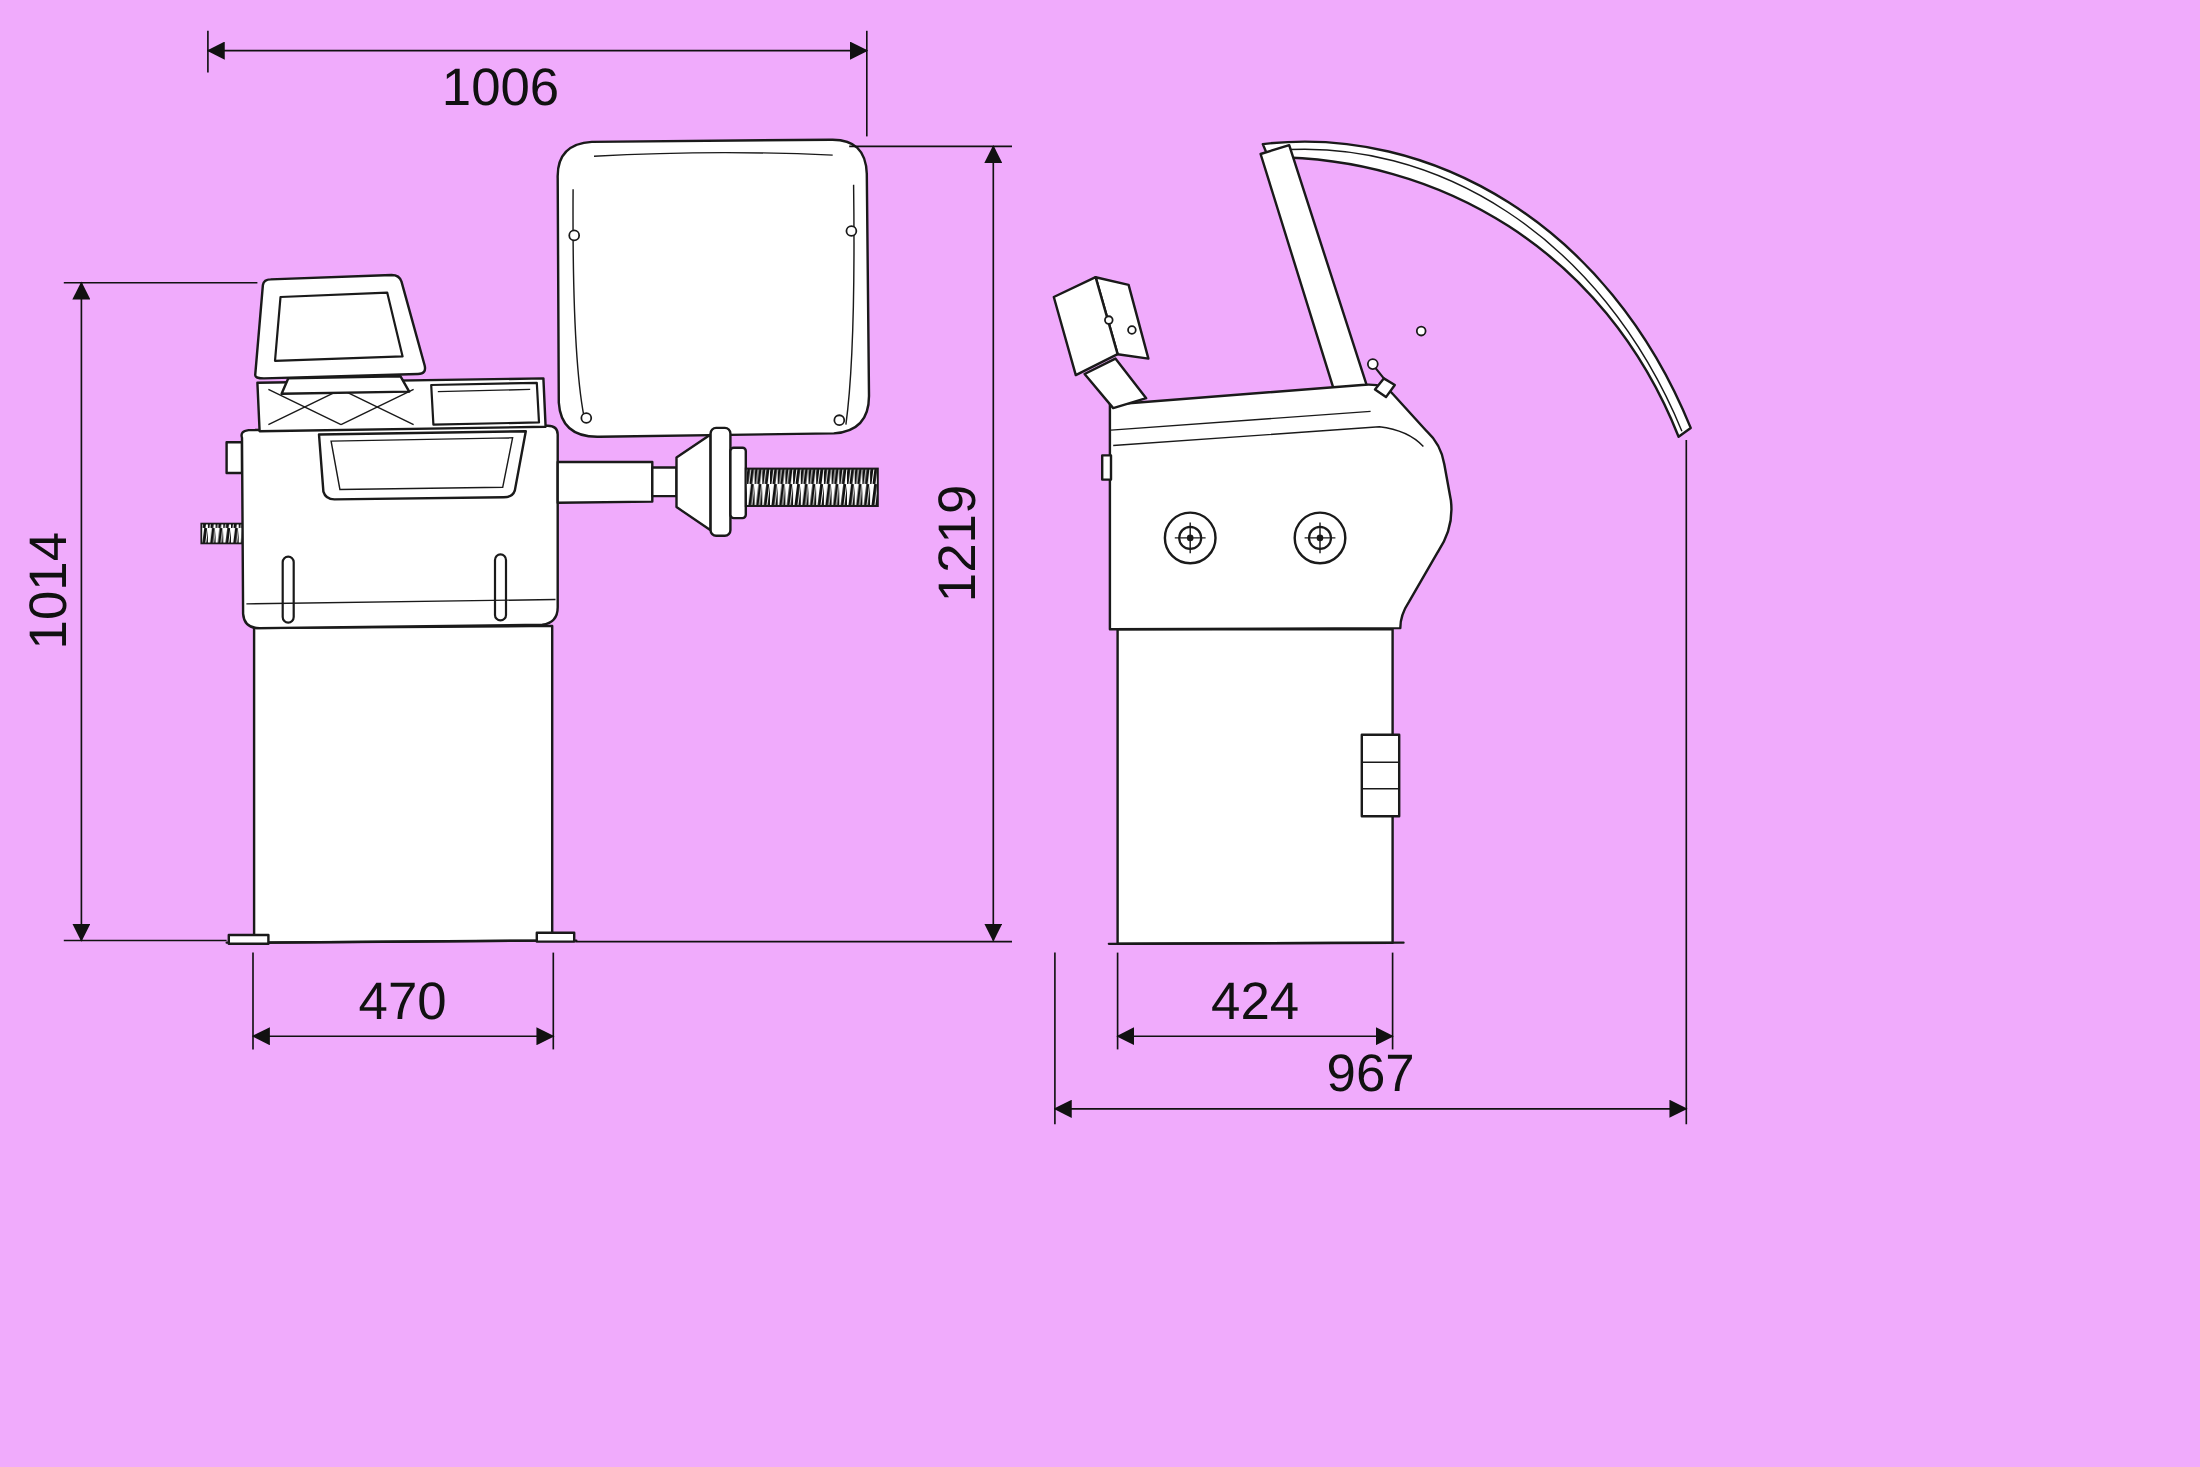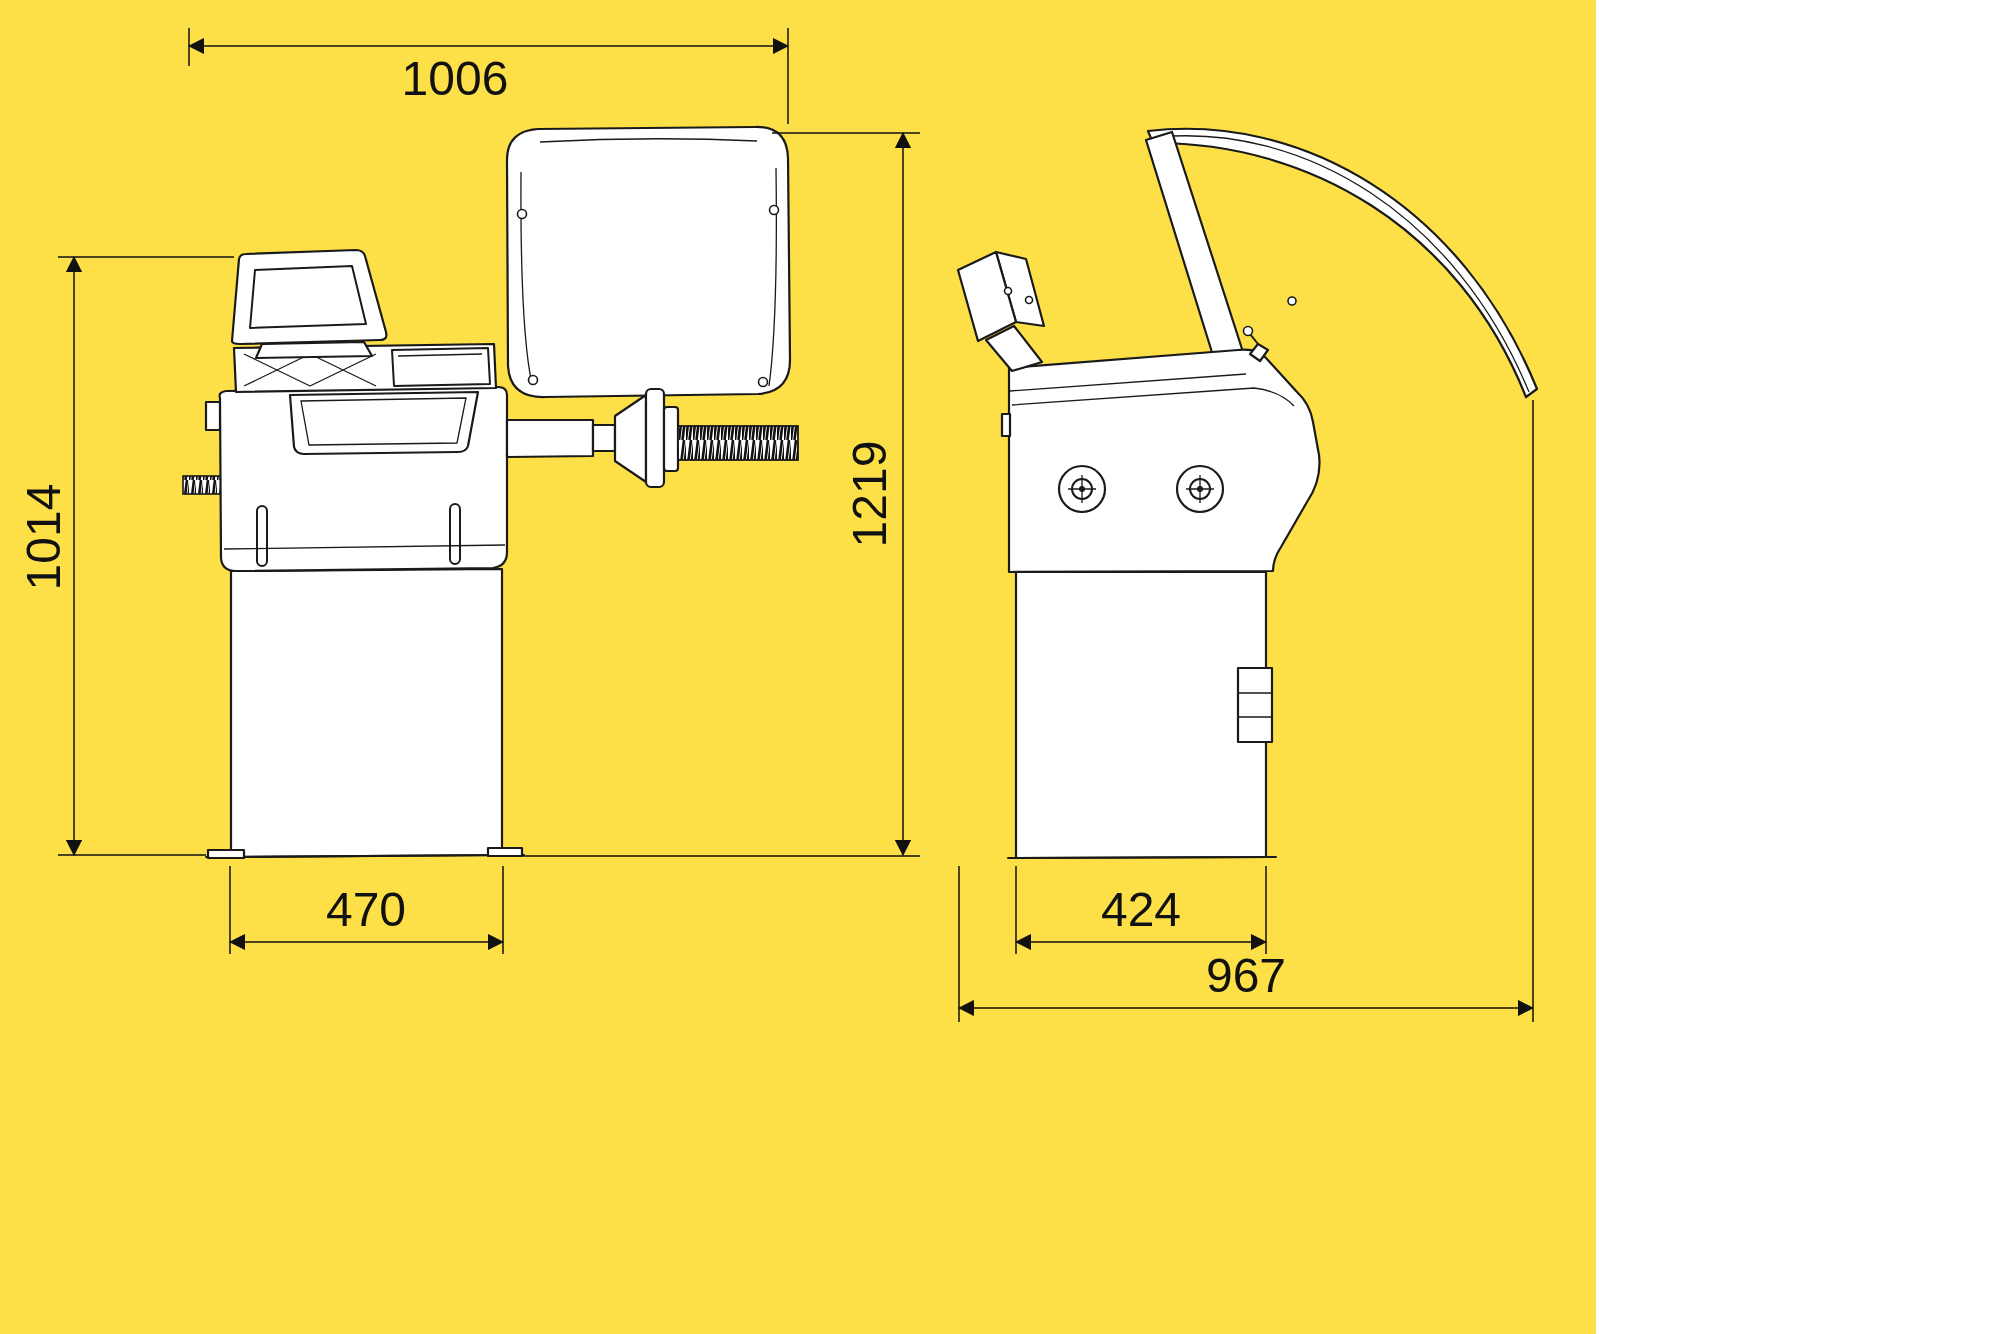--- a/index.html
+++ b/index.html
@@ -1,16 +1,16 @@
 <!DOCTYPE html>
 <html><head>
 <meta charset="utf-8">
 <style>
   html,body{margin:0;padding:0;background:#ffffff;}
-  .canvas{width:1596px;height:1334px;position:relative;background:#fde047;overflow:hidden;}
+  .canvas{width:2000px;height:1334px;position:relative;background:#f0abfc;overflow:hidden;}
   svg{display:block;}
   .obj{fill:#ffffff;stroke:#1a1a1a;stroke-width:2.2;stroke-linejoin:round;stroke-linecap:round;}
   .objline{fill:none;stroke:#1a1a1a;stroke-width:2;stroke-linejoin:round;stroke-linecap:round;}
   .thin{fill:none;stroke:#1a1a1a;stroke-width:1.3;}
   .screw{fill:#ffffff;stroke:#1a1a1a;stroke-width:1.6;}
   .dimline{fill:none;stroke:#111111;stroke-width:1.5;}
   text.dim{font-family:"Liberation Sans", sans-serif;font-size:48px;fill:#111111;}
 </style>
 </head>
 <body>

